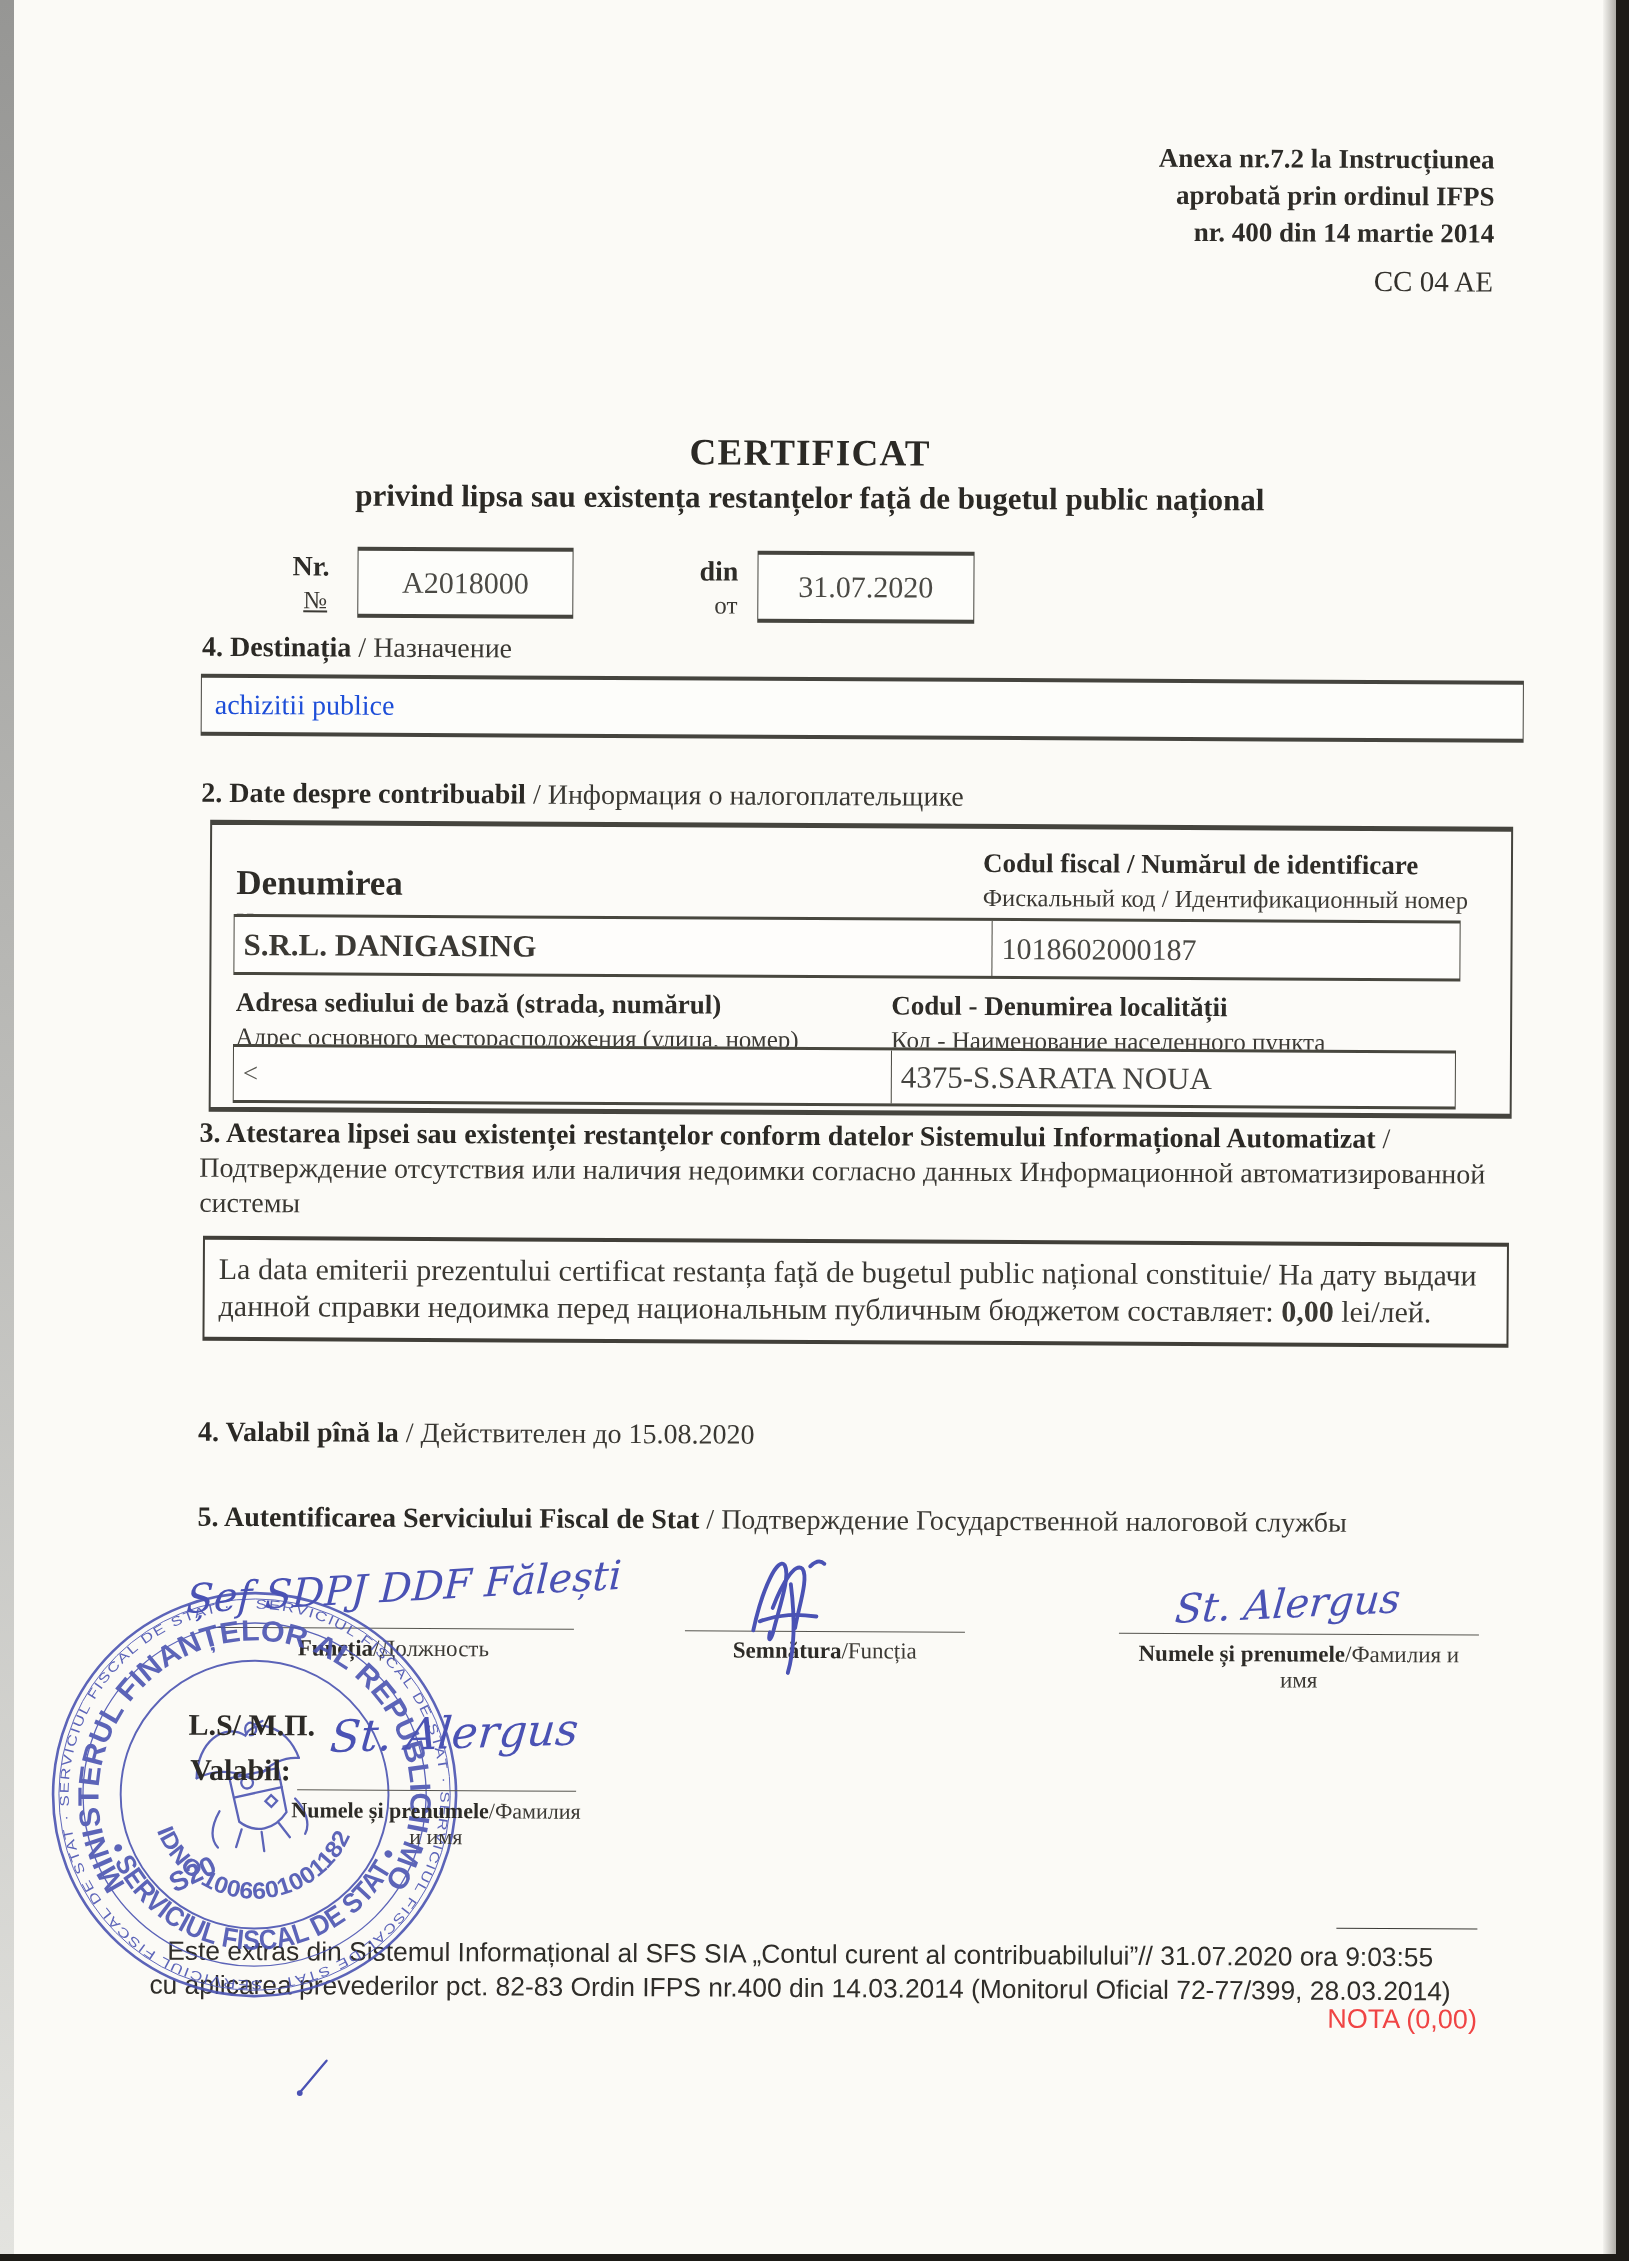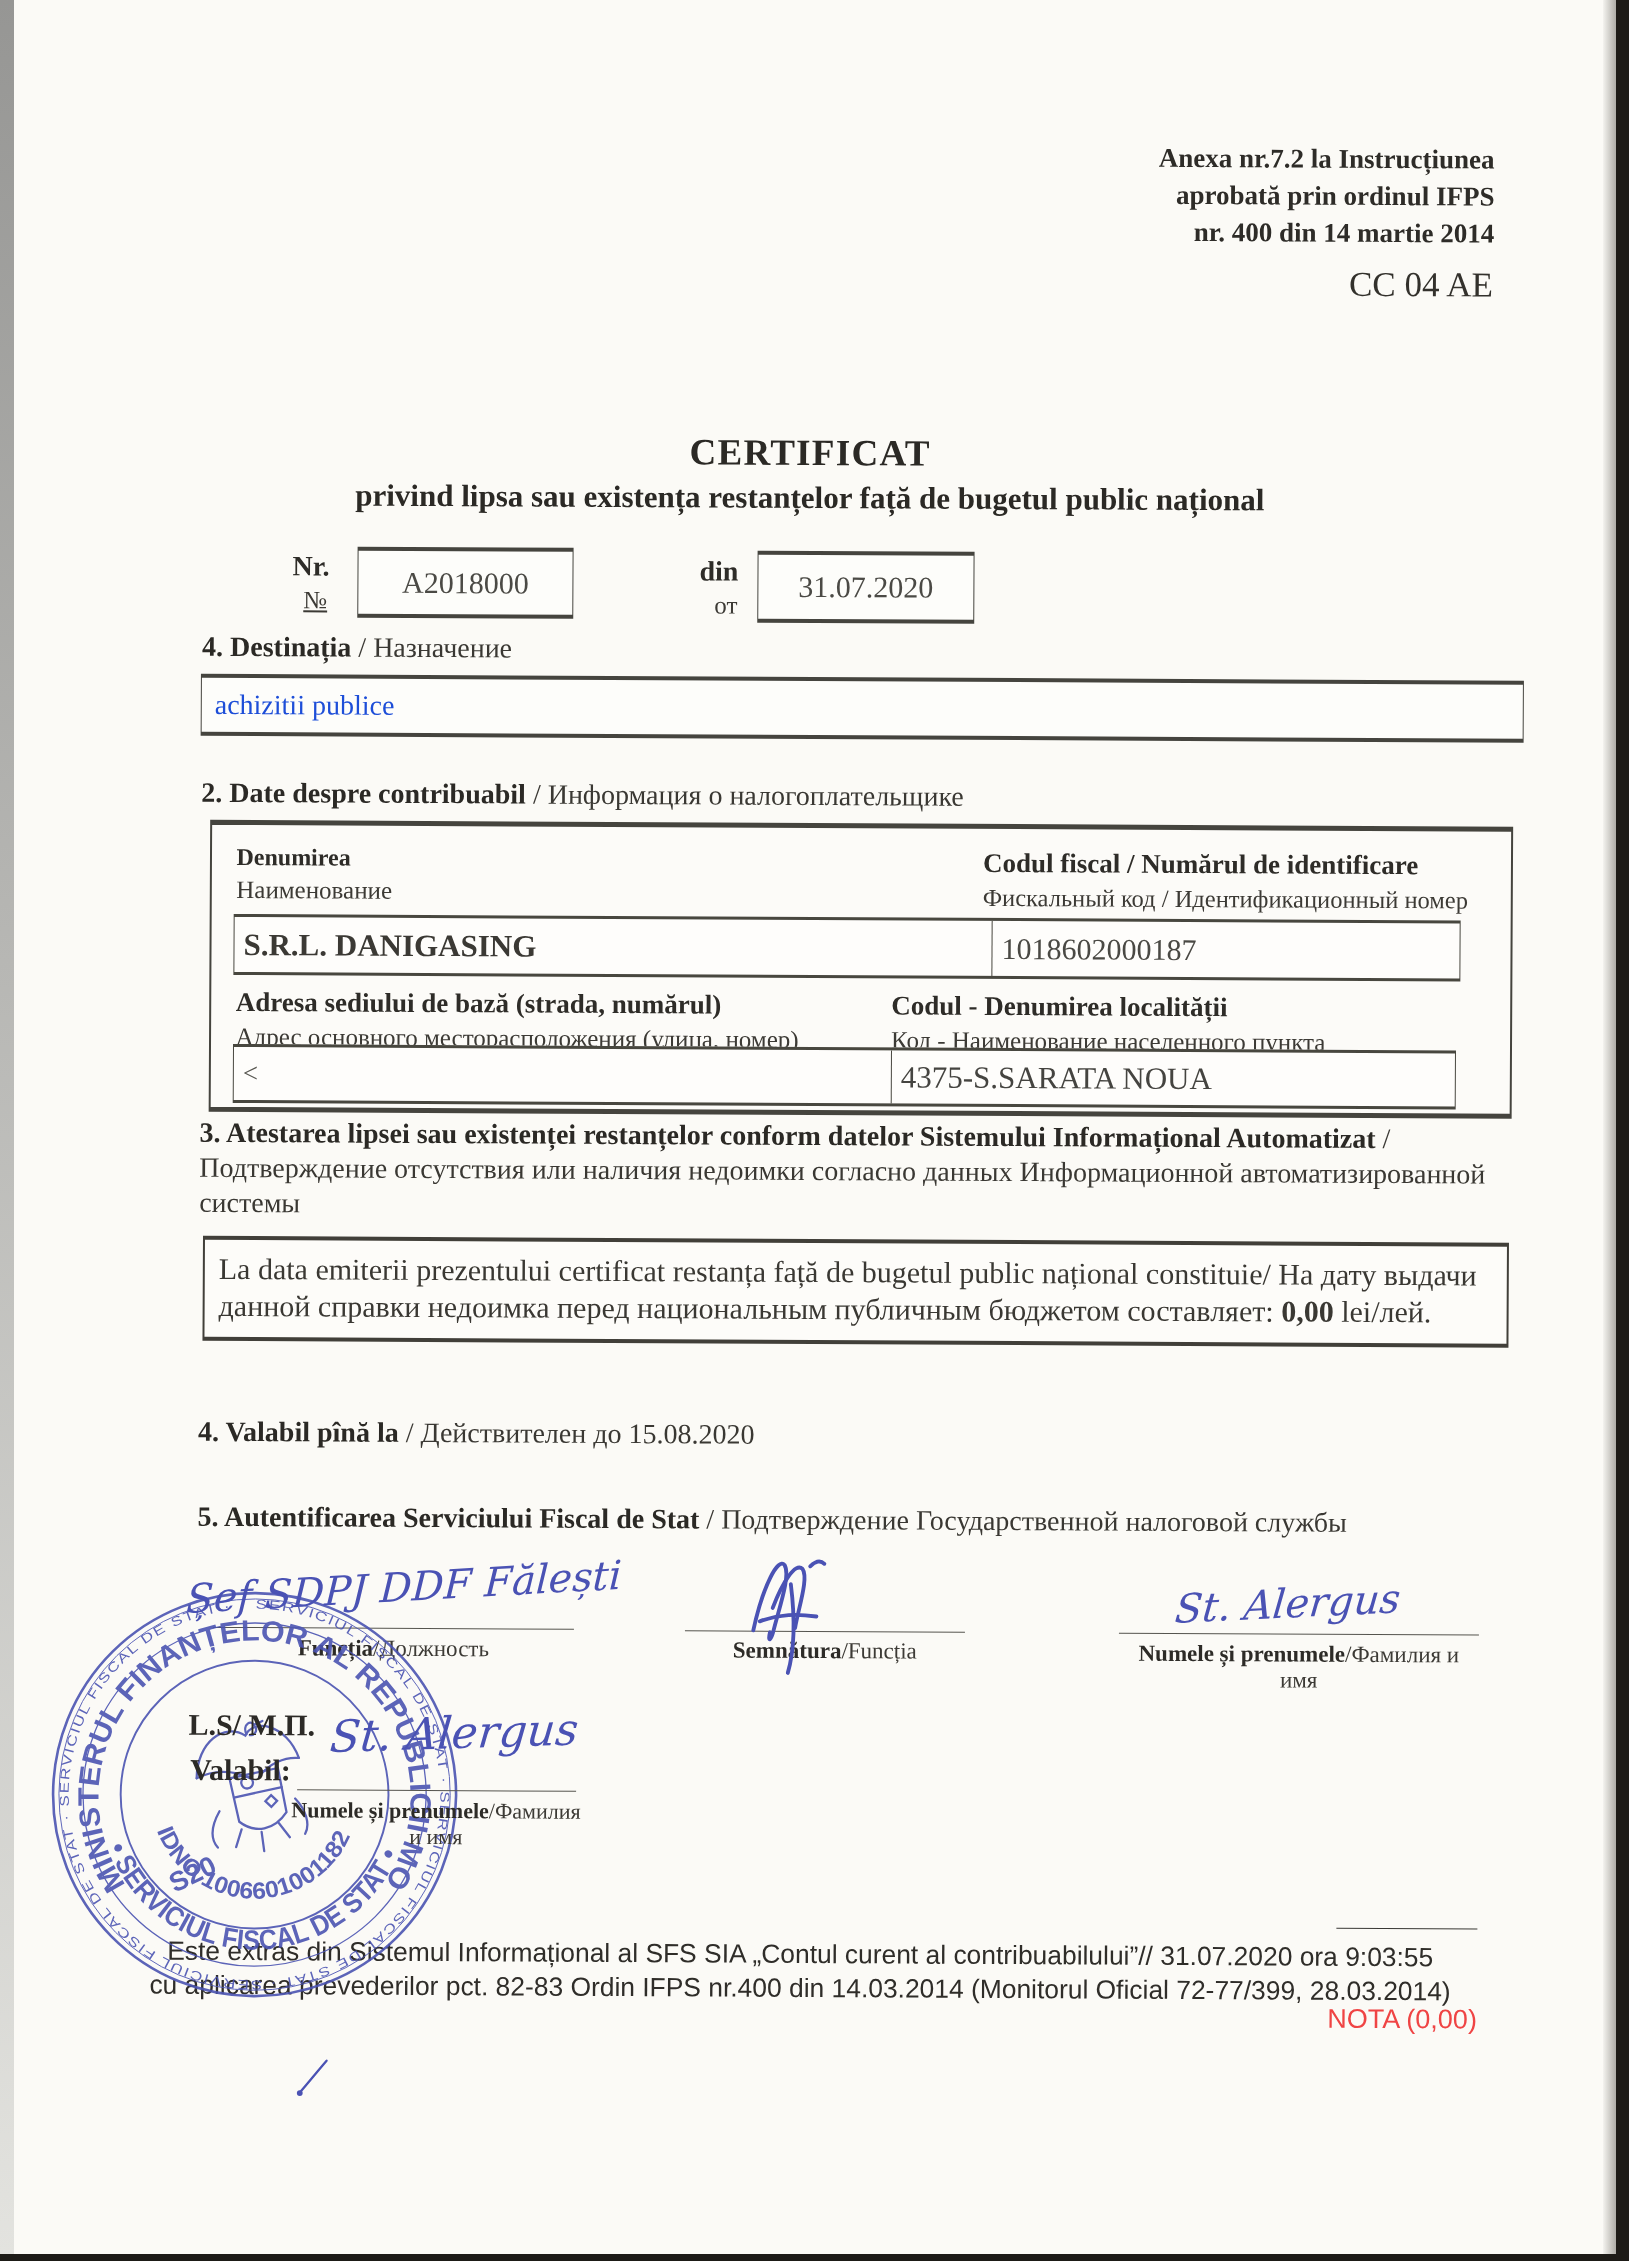--- a/index.html
+++ b/index.html
@@ -8,21 +8,21 @@
   .paper{position:absolute;left:0;top:0;width:1616px;height:2254px;background:#fbfaf6;}
   .scan-left{position:absolute;left:0;top:0;width:13.5px;height:2254px;
              background:linear-gradient(180deg,#969694 0%,#b5b5b2 40%,#e3e3df 100%);}
   .edge-shade{position:absolute;left:1603px;top:0;width:13px;height:2254px;
               background:linear-gradient(90deg,#f4f3ef,#aeaca6);}
   .content{position:absolute;left:0;top:0;width:1616px;height:2254px;
            transform:rotate(0.3deg);transform-origin:50% 38%;}
   .abs{position:absolute;}
   .b{font-weight:bold;}
   .anexa{right:125px;top:138px;text-align:right;font-weight:bold;font-size:27px;line-height:37px;color:#2e2c28;}
-  .ccode{right:126px;top:262px;font-size:35px;color:#33312c;}
+  .ccode{right:126px;top:262px;font-size:29px;color:#33312c;}
   .title{left:0;top:431px;width:1616px;text-align:center;font-weight:bold;font-size:37px;letter-spacing:1.3px;color:#2b2925;}
   .subtitle{left:0;top:480px;width:1616px;text-align:center;font-weight:bold;font-size:31px;color:#2b2925;}
   .fieldbox{border:1.9px solid #45443e;border-top-width:4.5px;border-bottom-width:4.5px;background:#fdfdfa;
             display:flex;align-items:center;justify-content:center;font-size:30px;color:#4b4a45;}
   .lblbig{font-size:28px;font-weight:bold;color:#2e2c28;}
   .lblru{font-size:25px;color:#3c3a35;}
   .sechead{font-size:28px;color:#3a3833;white-space:nowrap;}
   .sechead .b{color:#2b2925;}
   .valuetext{font-size:28px;color:#1d4ed8;}
   .s2box{left:210px;top:823px;width:1299px;height:282px;border:2.6px solid #45443e;
@@ -77,21 +77,21 @@
     </div>
     <div class="abs fieldbox" style="left:200px;top:677px;width:1308px;height:54px;justify-content:flex-start;padding-left:13px;">
       <span class="valuetext">achizitii publice</span>
     </div>
 
     <div class="abs sechead" style="left:201px;top:780px;">
       <span class="b">2. Date despre contribuabil</span><span> / Информация о налогоплательщике</span>
     </div>
     <div class="abs s2box">
       <div class="abs" style="left:24.5px;top:19.3px;">
-        <div class="lblbig" style="font-size:24px;">Denumirea</div>
+        <div class="lblbig" style="font-size:35px;margin-top:19px;">Denumirea</div>
         <div class="lblru" style="margin-top:5.2px;">Наименование</div>
       </div>
       <div class="abs" style="left:771px;top:19.3px;">
         <div class="lblbig" style="font-size:27px;">Codul fiscal / Numărul de identificare</div>
         <div class="lblru" style="margin-top:5.2px;font-size:24.5px;">Фискальный код / Идентификационный номер</div>
       </div>
       <div class="innrow" style="left:22px;top:89px;width:1225px;height:55px;">
         <div class="cell" style="width:748px;border-right:1.9px solid #48473f;">
           <span class="b" style="font-size:31px;color:#3b3934;">S.R.L. DANIGASING</span>
         </div>

